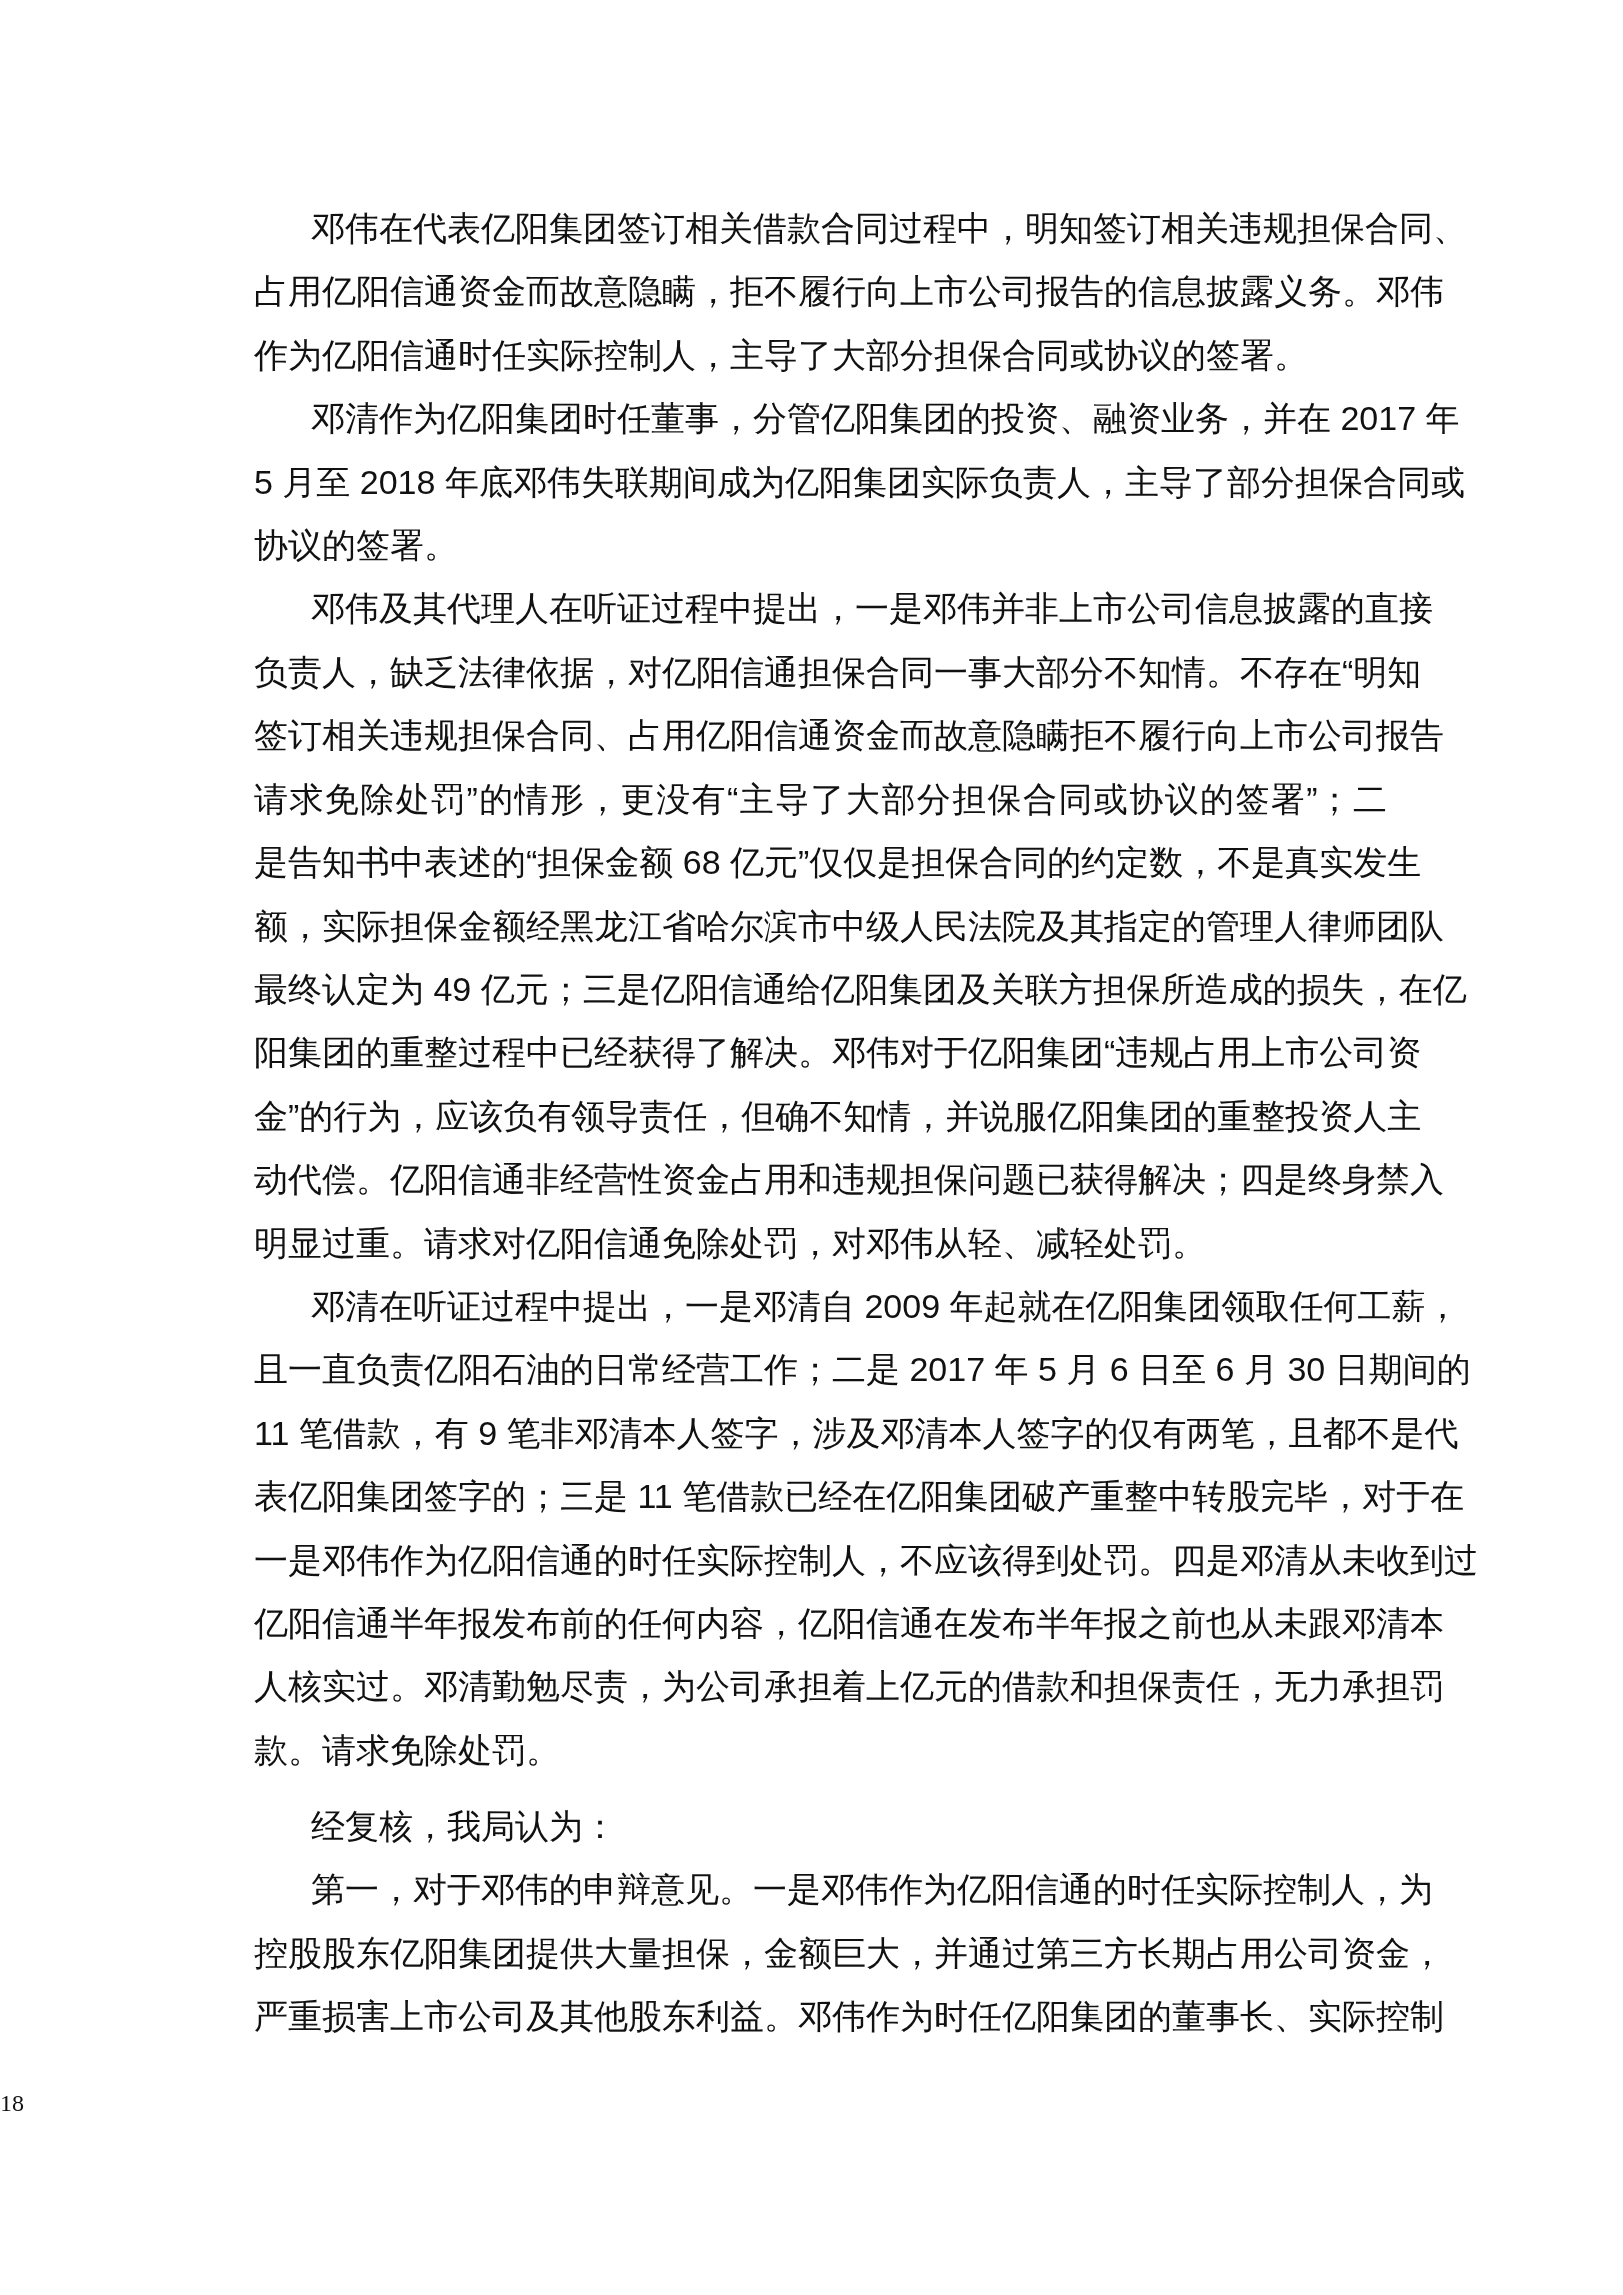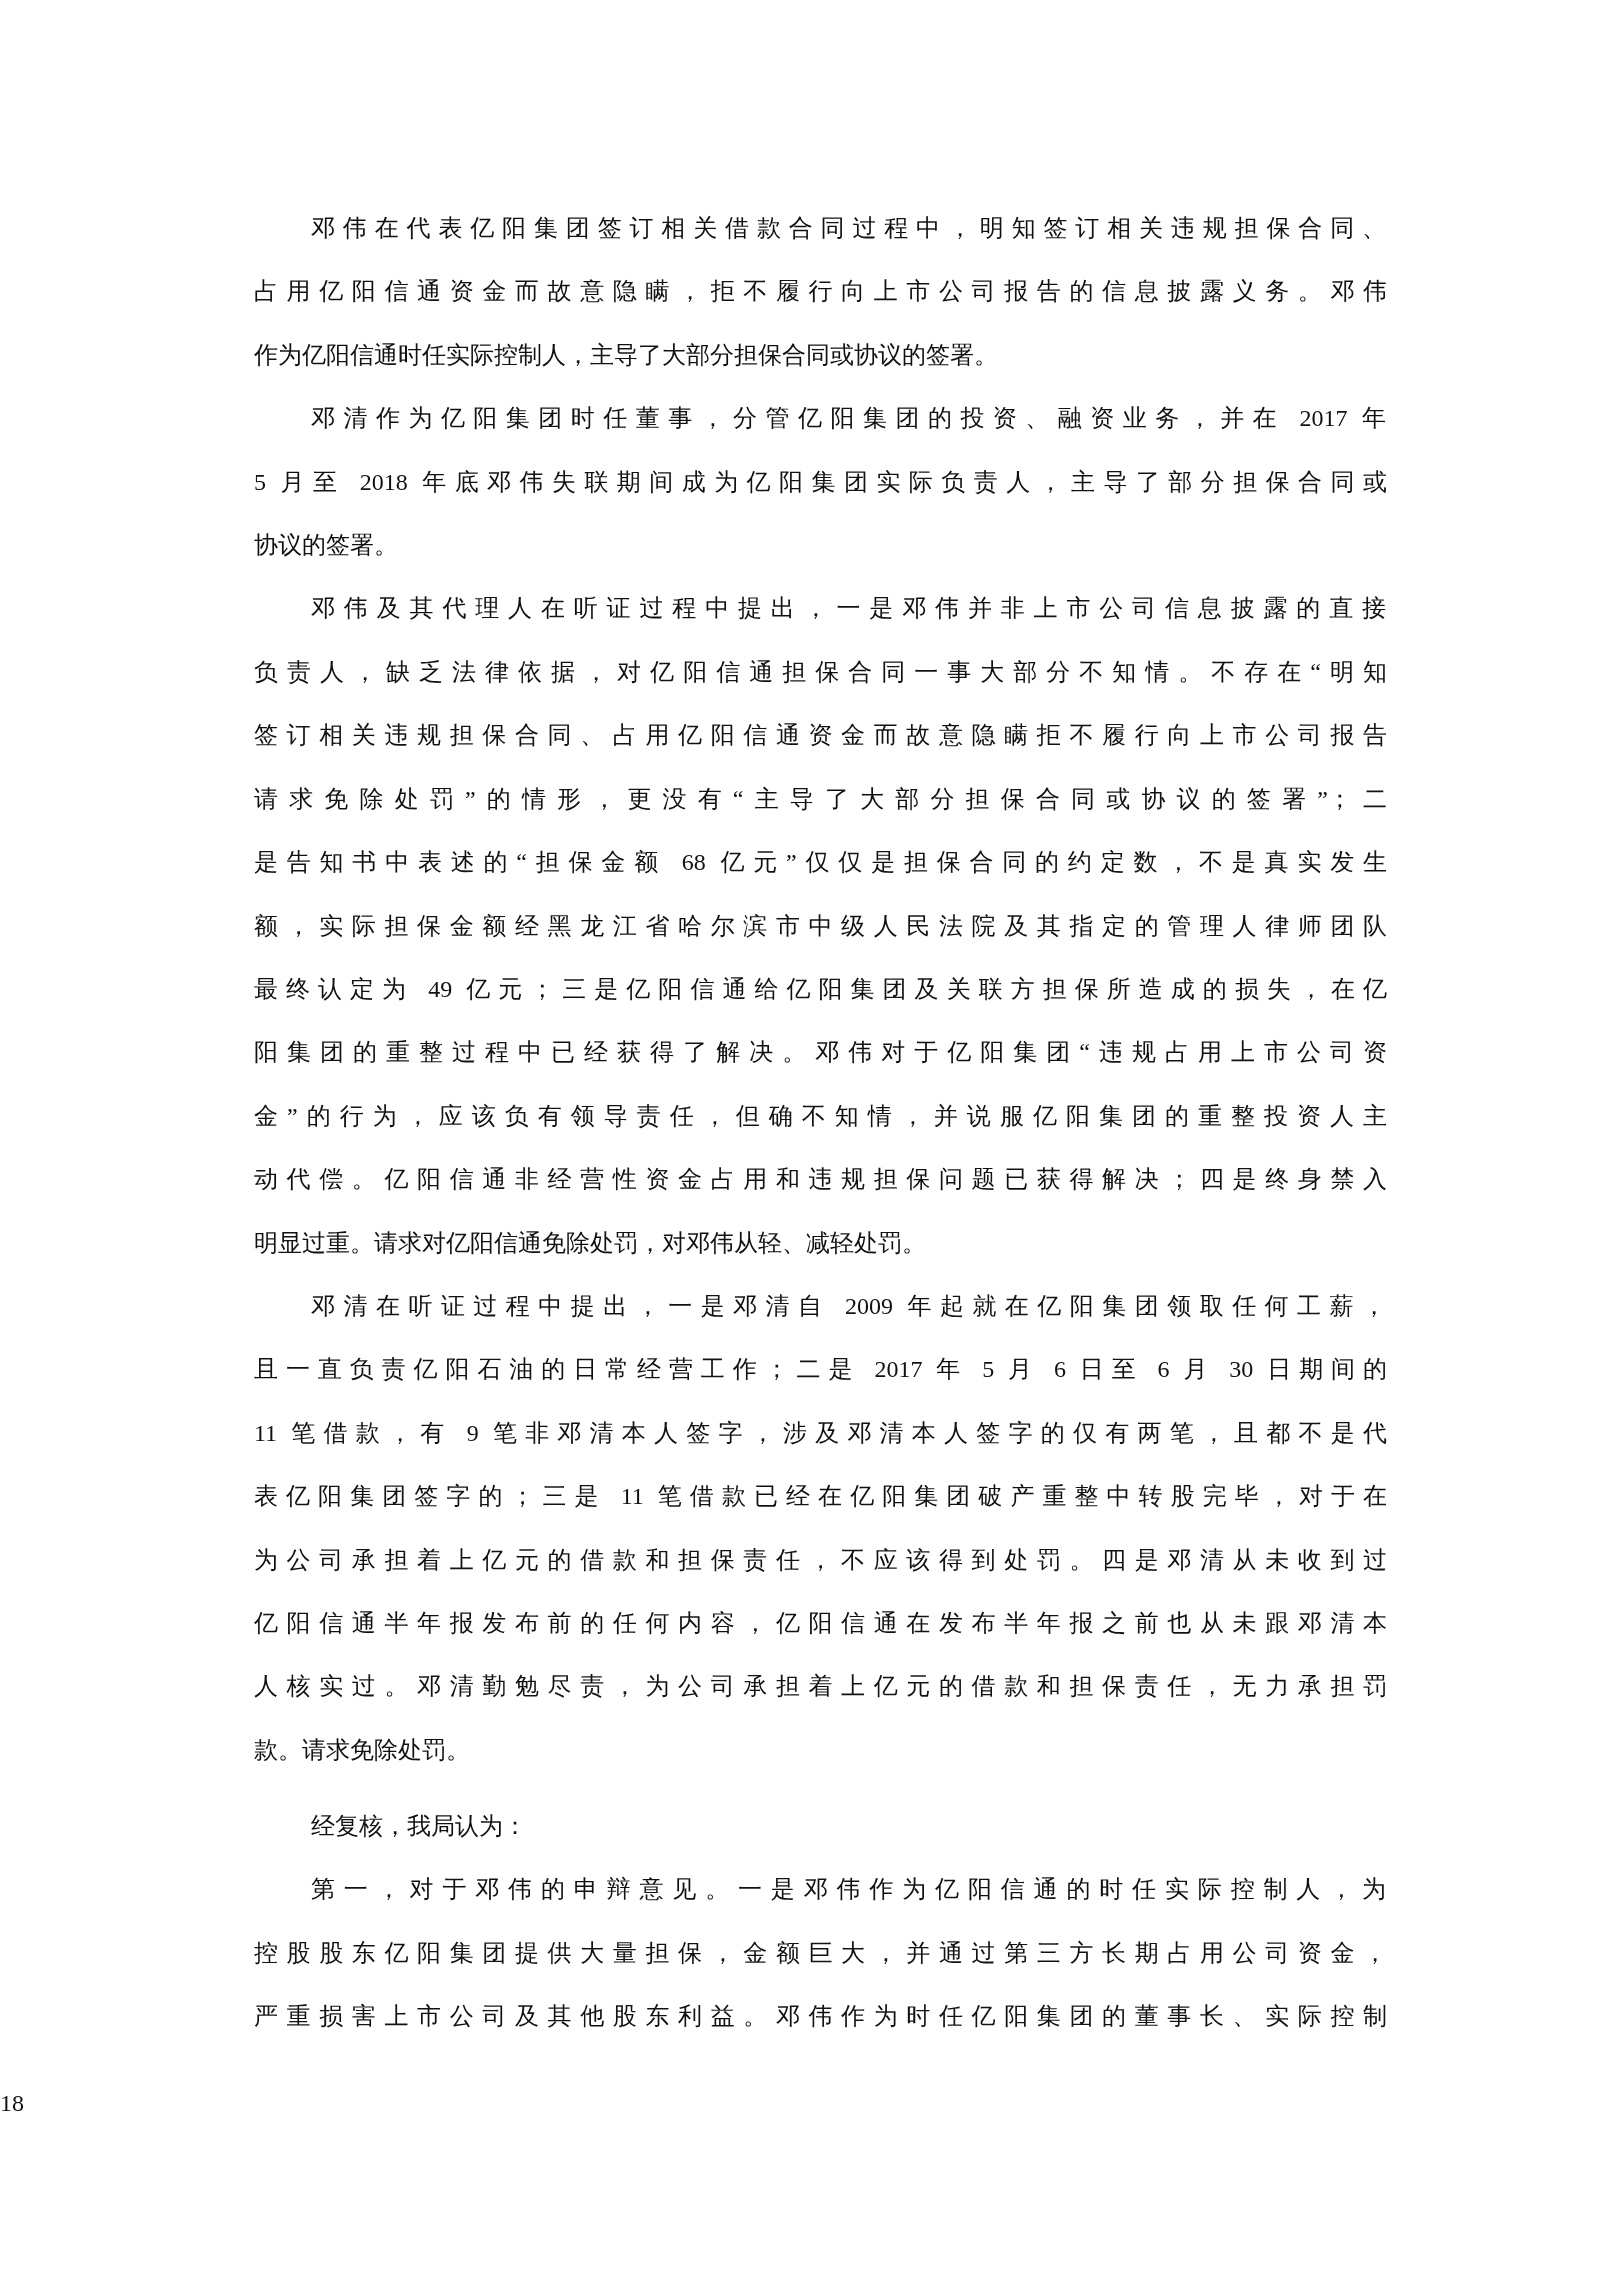--- a/index.html
+++ b/index.html
@@ -4,22 +4,22 @@
 <style>
   html, body { margin: 0; padding: 0; background: #ffffff; }
   body { width: 1623px; height: 2295px; position: relative; overflow: hidden; }
   .page { position: absolute; left: 0; top: 0; width: 1623px; height: 2295px; background: #fff; }
   .line {
     position: absolute;
     left: 254px;
     width: 1133px;
     height: 41px;
     line-height: 41px;
-    font-family: Liberation Serif, serif;
-    font-size: 24px;
+    font-family: Liberation Sans, sans-serif;
+    font-size: 34px;
     color: #111111;
     white-space: nowrap;
     text-align: justify;
     text-align-last: justify;
     letter-spacing: 0;
   }
   .line.indent { left: 311px; width: 1075px; }
   .line.last { text-align-last: left; }
   .page-number {
     position: absolute;
@@ -52,21 +52,21 @@
   <div class="line" style="top:969px">最终认定为 49 亿元；三是亿阳信通给亿阳集团及关联方担保所造成的损失，在亿</div>
   <div class="line" style="top:1032px">阳集团的重整过程中已经获得了解决。邓伟对于亿阳集团“违规占用上市公司资</div>
   <div class="line" style="top:1096px">金”的行为，应该负有领导责任，但确不知情，并说服亿阳集团的重整投资人主</div>
   <div class="line" style="top:1159px">动代偿。亿阳信通非经营性资金占用和违规担保问题已获得解决；四是终身禁入</div>
   <div class="line last" style="top:1223px">明显过重。请求对亿阳信通免除处罚，对邓伟从轻、减轻处罚。</div>
 
   <div class="line indent" style="top:1286px">邓清在听证过程中提出，一是邓清自 2009 年起就在亿阳集团领取任何工薪，</div>
   <div class="line" style="top:1349px">且一直负责亿阳石油的日常经营工作；二是 2017 年 5 月 6 日至 6 月 30 日期间的</div>
   <div class="line" style="top:1413px">11 笔借款，有 9 笔非邓清本人签字，涉及邓清本人签字的仅有两笔，且都不是代</div>
   <div class="line" style="top:1476px">表亿阳集团签字的；三是 11 笔借款已经在亿阳集团破产重整中转股完毕，对于在</div>
-  <div class="line" style="top:1540px">为公司承担着上亿元的借款和担保责任，不应该得到处罚。四是邓清从未收到过</div>
+  <div class="line" style="top:1540px">一是邓伟作为亿阳信通的时任实际控制人，不应该得到处罚。四是邓清从未收到过</div>
   <div class="line" style="top:1666px">人核实过。邓清勤勉尽责，为公司承担着上亿元的借款和担保责任，无力承担罚</div>
   <div class="line" style="top:1603px">亿阳信通半年报发布前的任何内容，亿阳信通在发布半年报之前也从未跟邓清本</div>
   <div class="line last" style="top:1730px">款。请求免除处罚。</div>
 
   <div class="line indent last" style="top:1806px">经复核，我局认为：</div>
 
   <div class="line indent" style="top:1869px">第一，对于邓伟的申辩意见。一是邓伟作为亿阳信通的时任实际控制人，为</div>
   <div class="line" style="top:1996px">严重损害上市公司及其他股东利益。邓伟作为时任亿阳集团的董事长、实际控制</div>
   <div class="line" style="top:1933px">控股股东亿阳集团提供大量担保，金额巨大，并通过第三方长期占用公司资金，</div>
 

